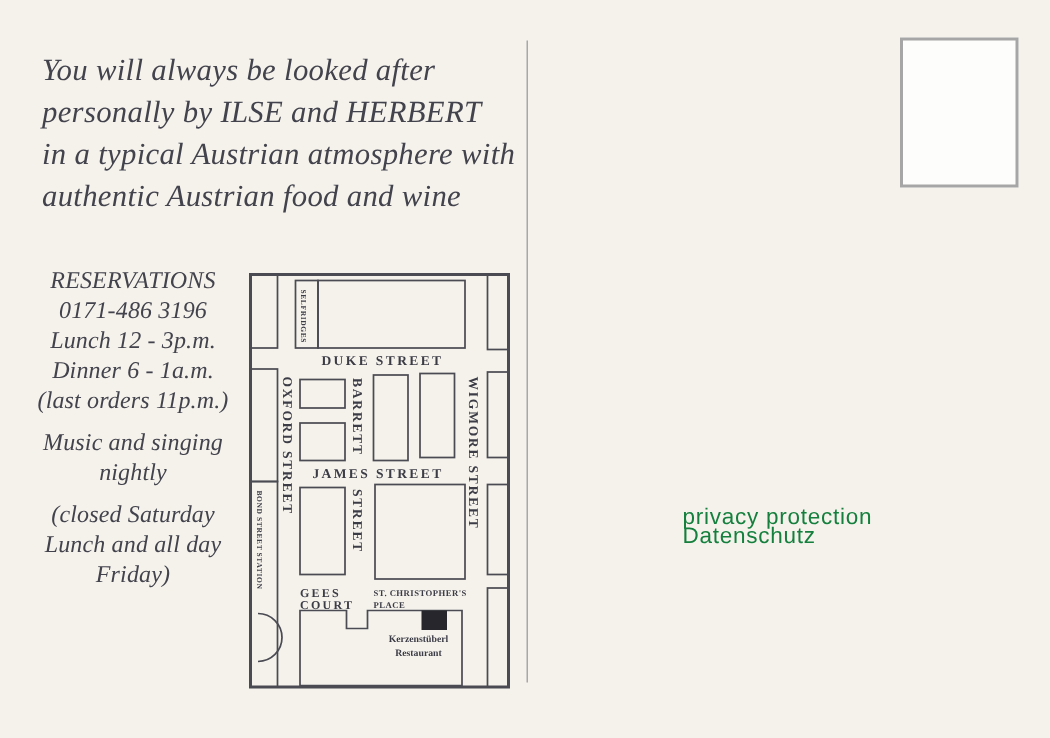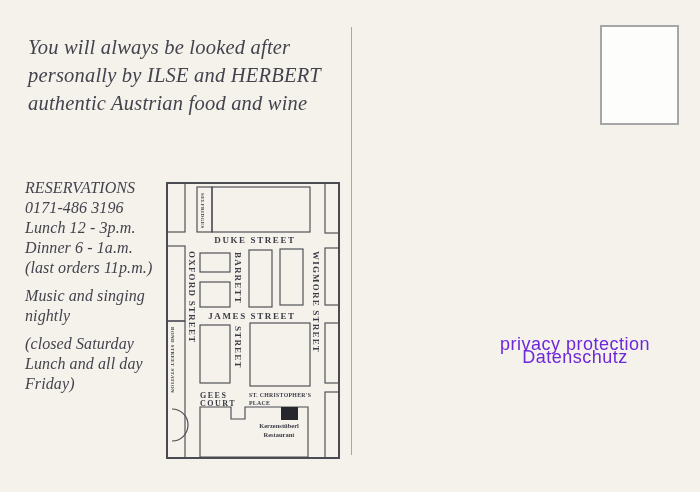--- a/index.html
+++ b/index.html
@@ -6,48 +6,49 @@
   body{width:700px;height:492px;overflow:hidden;background:#f5f2ec;
        font-family:"Liberation Serif", serif;}
   .card{position:absolute;left:0;top:0;width:678px;height:492px;
         background:#f5f2ec;color:#43434d;}
   
   .intro{position:absolute;left:28px;top:33px;font-style:italic;
          font-size:20.5px;line-height:28px;letter-spacing:.2px;color:#43434d;}
   
   .details{position:absolute;left:25px;top:178px;font-style:italic;
            font-size:16px;line-height:20px;letter-spacing:.1px;color:#43434d;}
-  .details .blk{margin:0 0 8px 0;}
+  .details .blk{margin:0 0 8px 0;text-align:center;}
   
   .map{position:absolute;left:162px;top:180px;width:180px;height:281px;}
   .map rect, .map path{fill:none;stroke:#4b4b53;}
   .map .blkline{stroke-width:1.15;}
   .map .outer{stroke-width:2;}
   .map text{fill:#3c3c46;font-family:"Liberation Serif", serif;font-weight:bold;}
   .map .marker{fill:#26262c;stroke:none;}
   
   .divider{position:absolute;left:351px;top:27px;width:1px;height:428px;
            background:#8f8f8f;opacity:.75;}
   
   .stamp{position:absolute;left:600px;top:25px;width:75px;height:96px;
          border:2px solid #a6a6a6;background:#fdfdfb;}
   
   .watermark{position:absolute;left:455px;top:338px;width:240px;
-             font-family:"Liberation Sans", sans-serif;font-size:18px;
-             line-height:13px;color:#6d28d9;text-align:center;
+             font-family:"Liberation Sans", sans-serif;font-size:15px;
+             line-height:13px;color:#15803d;
              letter-spacing:.5px;}
 </style>
 </head>
 <body>
 
 <div class="card">
 
   <div class="intro">
     <div>You will always be looked after</div>
     <div>personally by ILSE and HERBERT</div>
+    <div>in a typical Austrian atmosphere with</div>
     <div>authentic Austrian food and wine</div>
   </div>
 
   <div class="details">
     <div class="blk">
       <div>RESERVATIONS</div>
       <div>0171-486 3196</div>
       <div>Lunch 12 - 3p.m.</div>
       <div>Dinner 6 - 1a.m.</div>
       <div>(last orders 11p.m.)</div>

